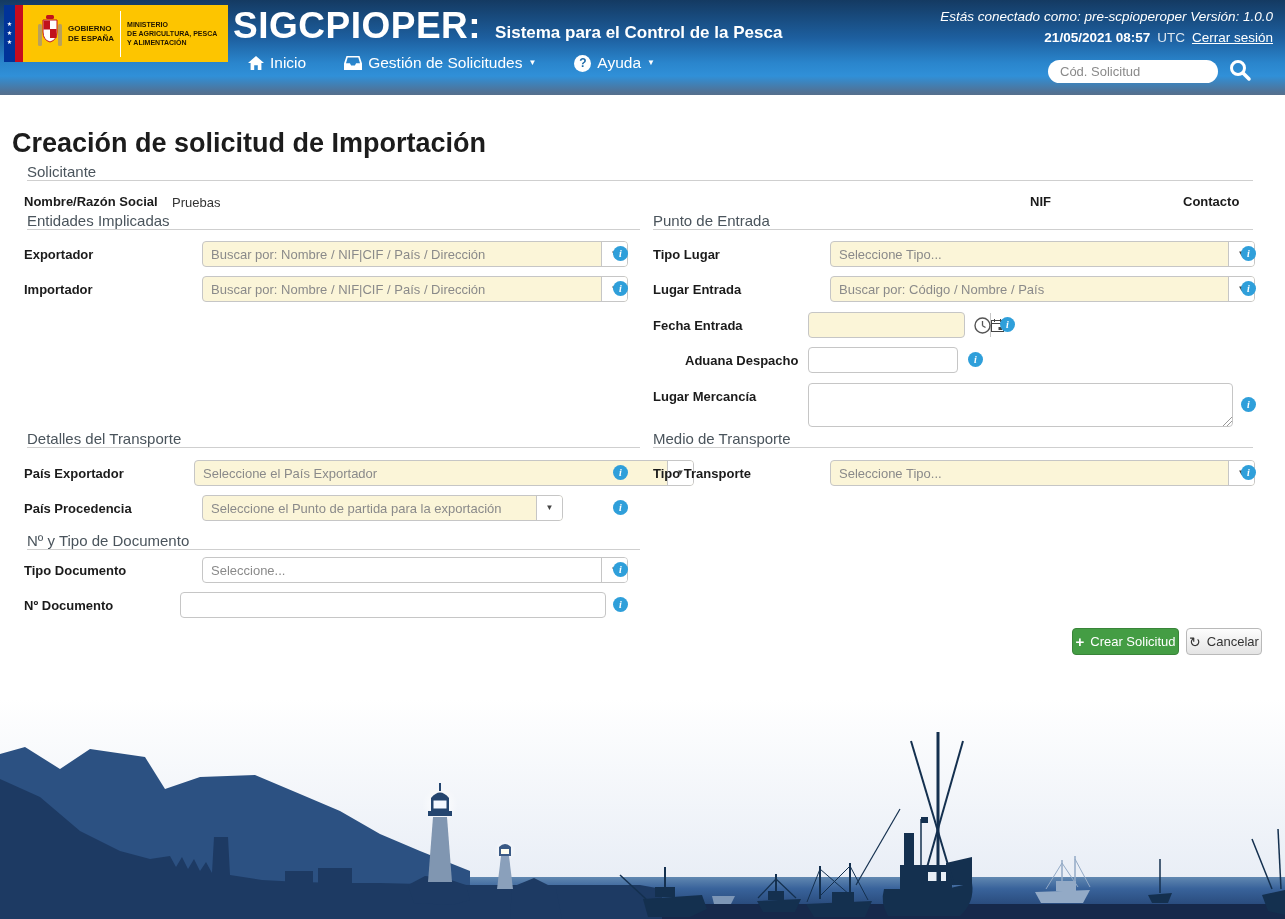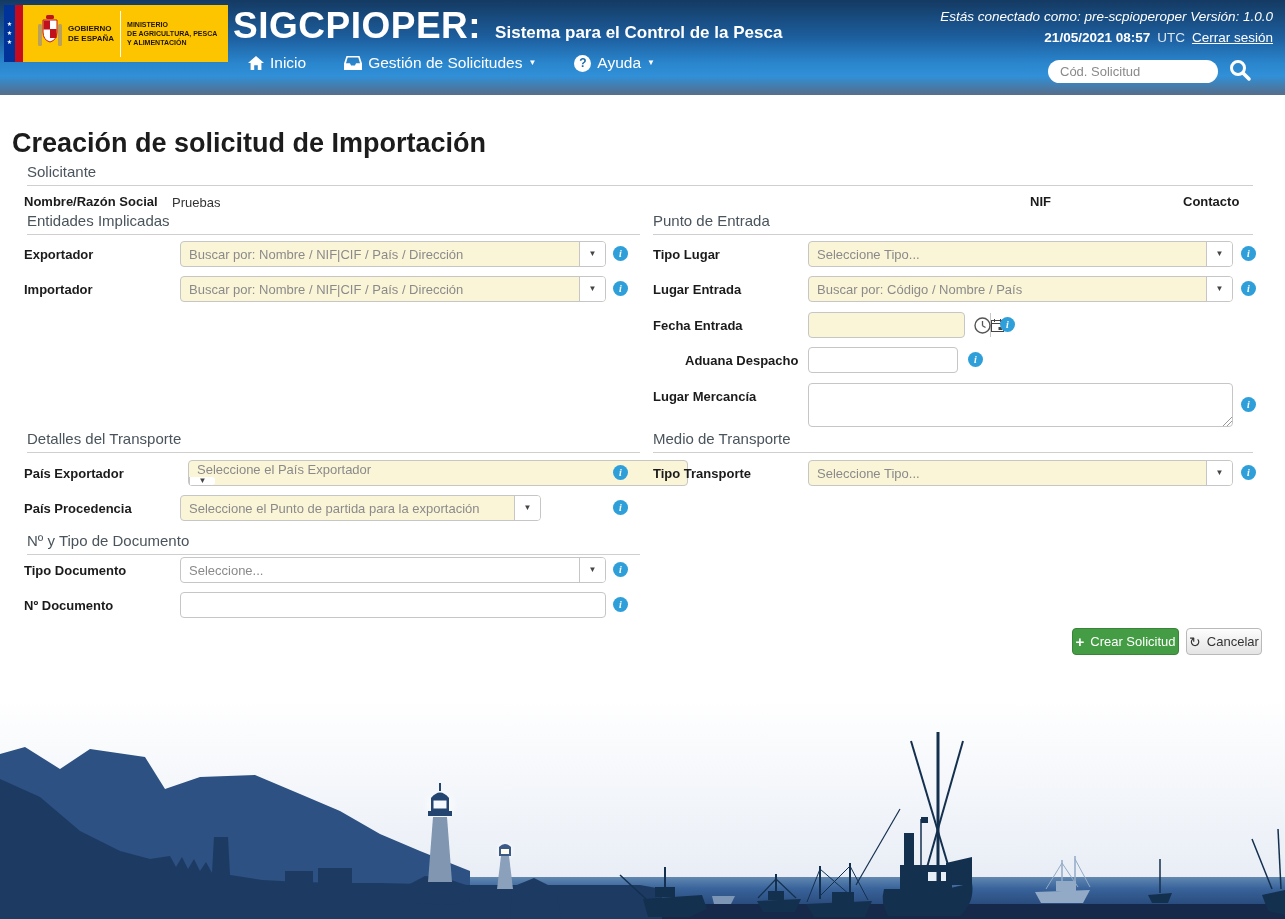--- a/index.html
+++ b/index.html
@@ -33,25 +33,25 @@
   .sess .utc{opacity:.85;text-align:center;}
   .sess .out{text-decoration:underline;cursor:pointer;}
   .srch{position:absolute;left:1048px;top:60px;width:170px;height:23px;border-radius:12px;border:none;
         background:#fff;font-size:13px;padding:0 12px;box-sizing:border-box;color:#333;
         font-family:Liberation Sans, sans-serif;}
   .srch::placeholder{color:#8a8a8a;}
   .srch-ic{position:absolute;left:1228px;top:58px;cursor:pointer;}
 
   
   .title{position:absolute;left:12px;top:128px;font-size:27px;font-weight:700;color:#1c1c1c;}
-  .sect{position:absolute;font-size:15px;color:#4a545c;border-bottom:1px solid #cfcfcf;padding-bottom:5px;}
+  .sect{position:absolute;font-size:15px;color:#4a545c;border-bottom:1px solid #cfcfcf;}
   .lbl{position:absolute;font-size:13px;font-weight:bold;color:#1b1b1b;height:26px;display:flex;align-items:center;}
   .val{position:absolute;font-size:13px;color:#333;}
   .combo{position:absolute;height:26px;border:1px solid #c6c6c6;border-radius:4px;background:#fbf5d8;
-         display:flex;align-items:stretch;box-sizing:border-box;cursor:pointer;}
+         display:flex;align-items:stretch;box-sizing:border-box;cursor:pointer;margin-left:22px;}
   .combo.white{background:#fff;}
   .combo .ph{flex:1;font-size:13px;color:#8a8a8a;padding:0 8px;display:flex;align-items:center;
              white-space:nowrap;overflow:hidden;}
   .caretbtn{width:25px;background:#fff;border-left:1px solid #c6c6c6;border-radius:0 3px 3px 0;
             display:flex;align-items:center;justify-content:center;color:#444;}
   .tin{position:absolute;height:26px;border:1px solid #c6c6c6;border-radius:4px;background:#fff;
        font-size:13px;padding:0 8px;box-sizing:border-box;font-family:"Liberation Sans",sans-serif;color:#333;}
   .grp{position:absolute;height:26px;border:1px solid #c6c6c6;border-radius:4px;background:#fbf5d8;
        display:flex;align-items:stretch;box-sizing:border-box;}
   .grp .gin{flex:1;border:none;background:transparent;font-family:"Liberation Sans",sans-serif;}
@@ -229,21 +229,21 @@
   <svg class="rsz" style="left:1223px;top:417px;" width="9" height="9">
     <line x1="0" y1="9" x2="9" y2="0" stroke="#999"></line>
     <line x1="4" y1="9" x2="9" y2="4" stroke="#999"></line>
   </svg>
   <div class="info" style="left:1241px;top:397px;">i</div>
 
   <div class="sect" style="left:27px;top:430px;width:613px;">Detalles del Transporte</div>
   <div class="sect" style="left:653px;top:430px;width:600px;">Medio de Transporte</div>
 
   <div class="lbl" style="left:24px;top:460px;">País Exportador</div>
-  <div class="combo" style="left:188px;top:460px;width:500px;flex-direction:column;">
+  <div class="combo" style="left:172px;top:460px;width:500px;">
     <span class="ph">Seleccione el País Exportador</span>
     <span class="caretbtn">
         <span class="caret">▼</span>
       </span>
   </div>
   <div class="info" style="left:613px;top:465px;">i</div>
 
   <div class="lbl" style="left:24px;top:495px;">País Procedencia</div>
   <div class="combo" style="left:180px;top:495px;width:361px;">
     <span class="ph">Seleccione el Punto de partida para la exportación</span>

